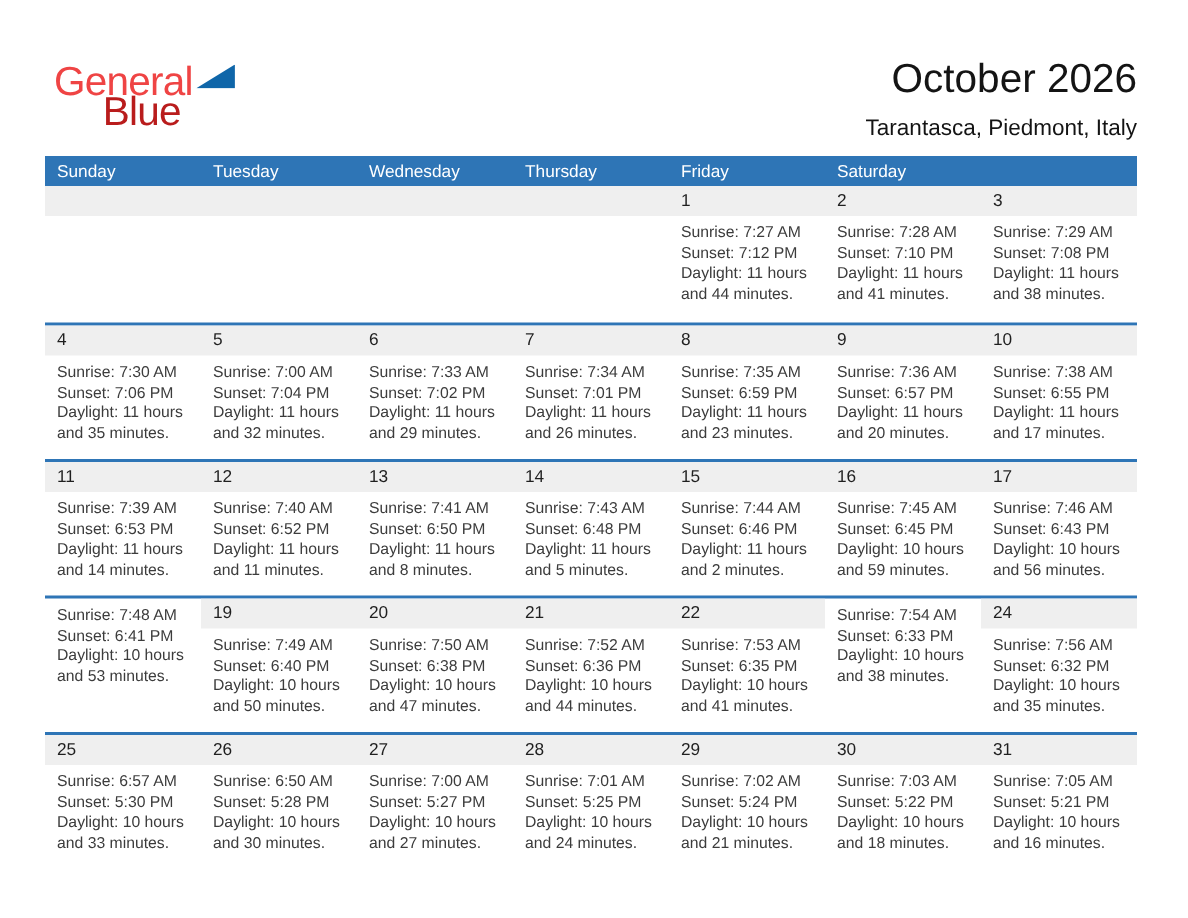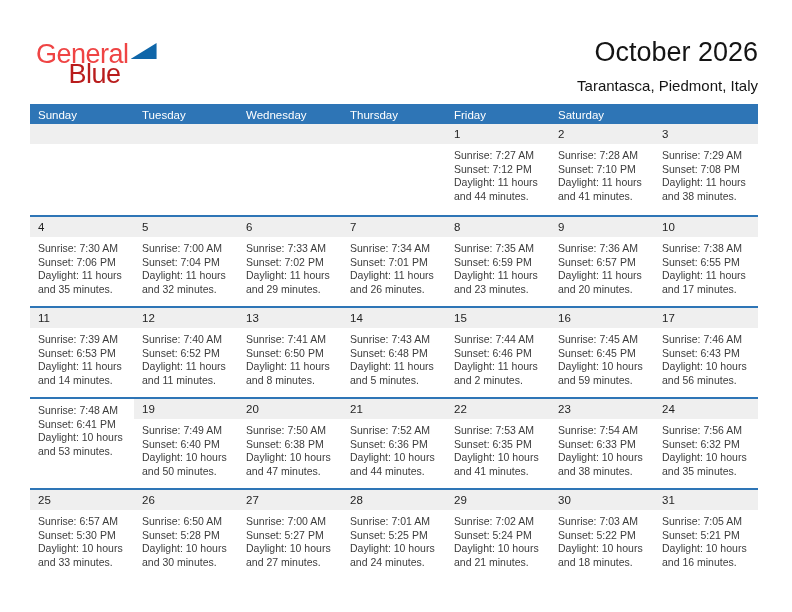--- a/index.html
+++ b/index.html
@@ -302,21 +302,20 @@
           <div class="day-cell">
             <div class="date-strip">22</div>
             <div class="day-details">
               <div>Sunrise: 7:53 AM</div>
               <div>Sunset: 6:35 PM</div>
               <div>Daylight: 10 hours</div>
               <div>and 41 minutes.</div>
             </div>
           </div>
           <div class="day-cell">
-            <div class="date-strip">23</div>
             <div class="day-details">
               <div>Sunrise: 7:54 AM</div>
               <div>Sunset: 6:33 PM</div>
               <div>Daylight: 10 hours</div>
               <div>and 38 minutes.</div>
             </div>
           </div>
           <div class="day-cell">
             <div class="date-strip">24</div>
             <div class="day-details">

